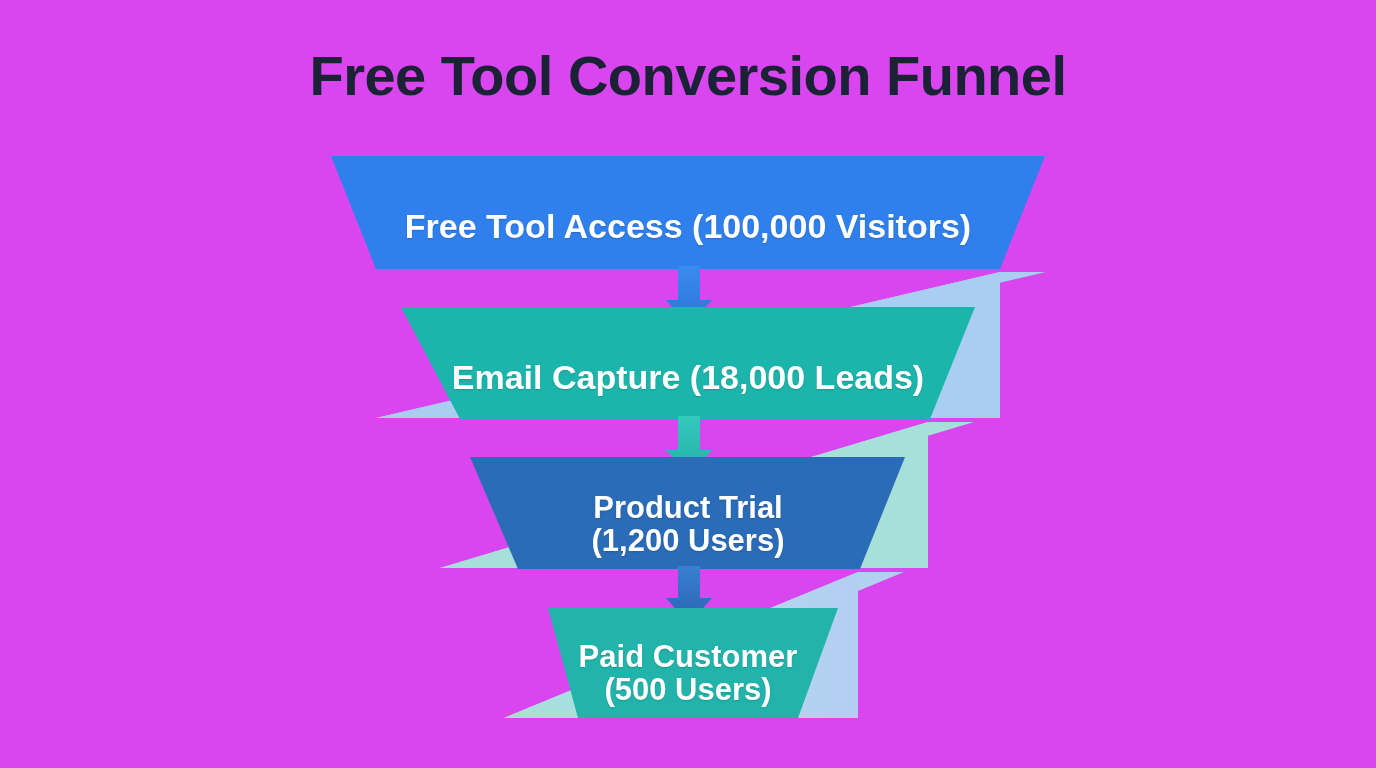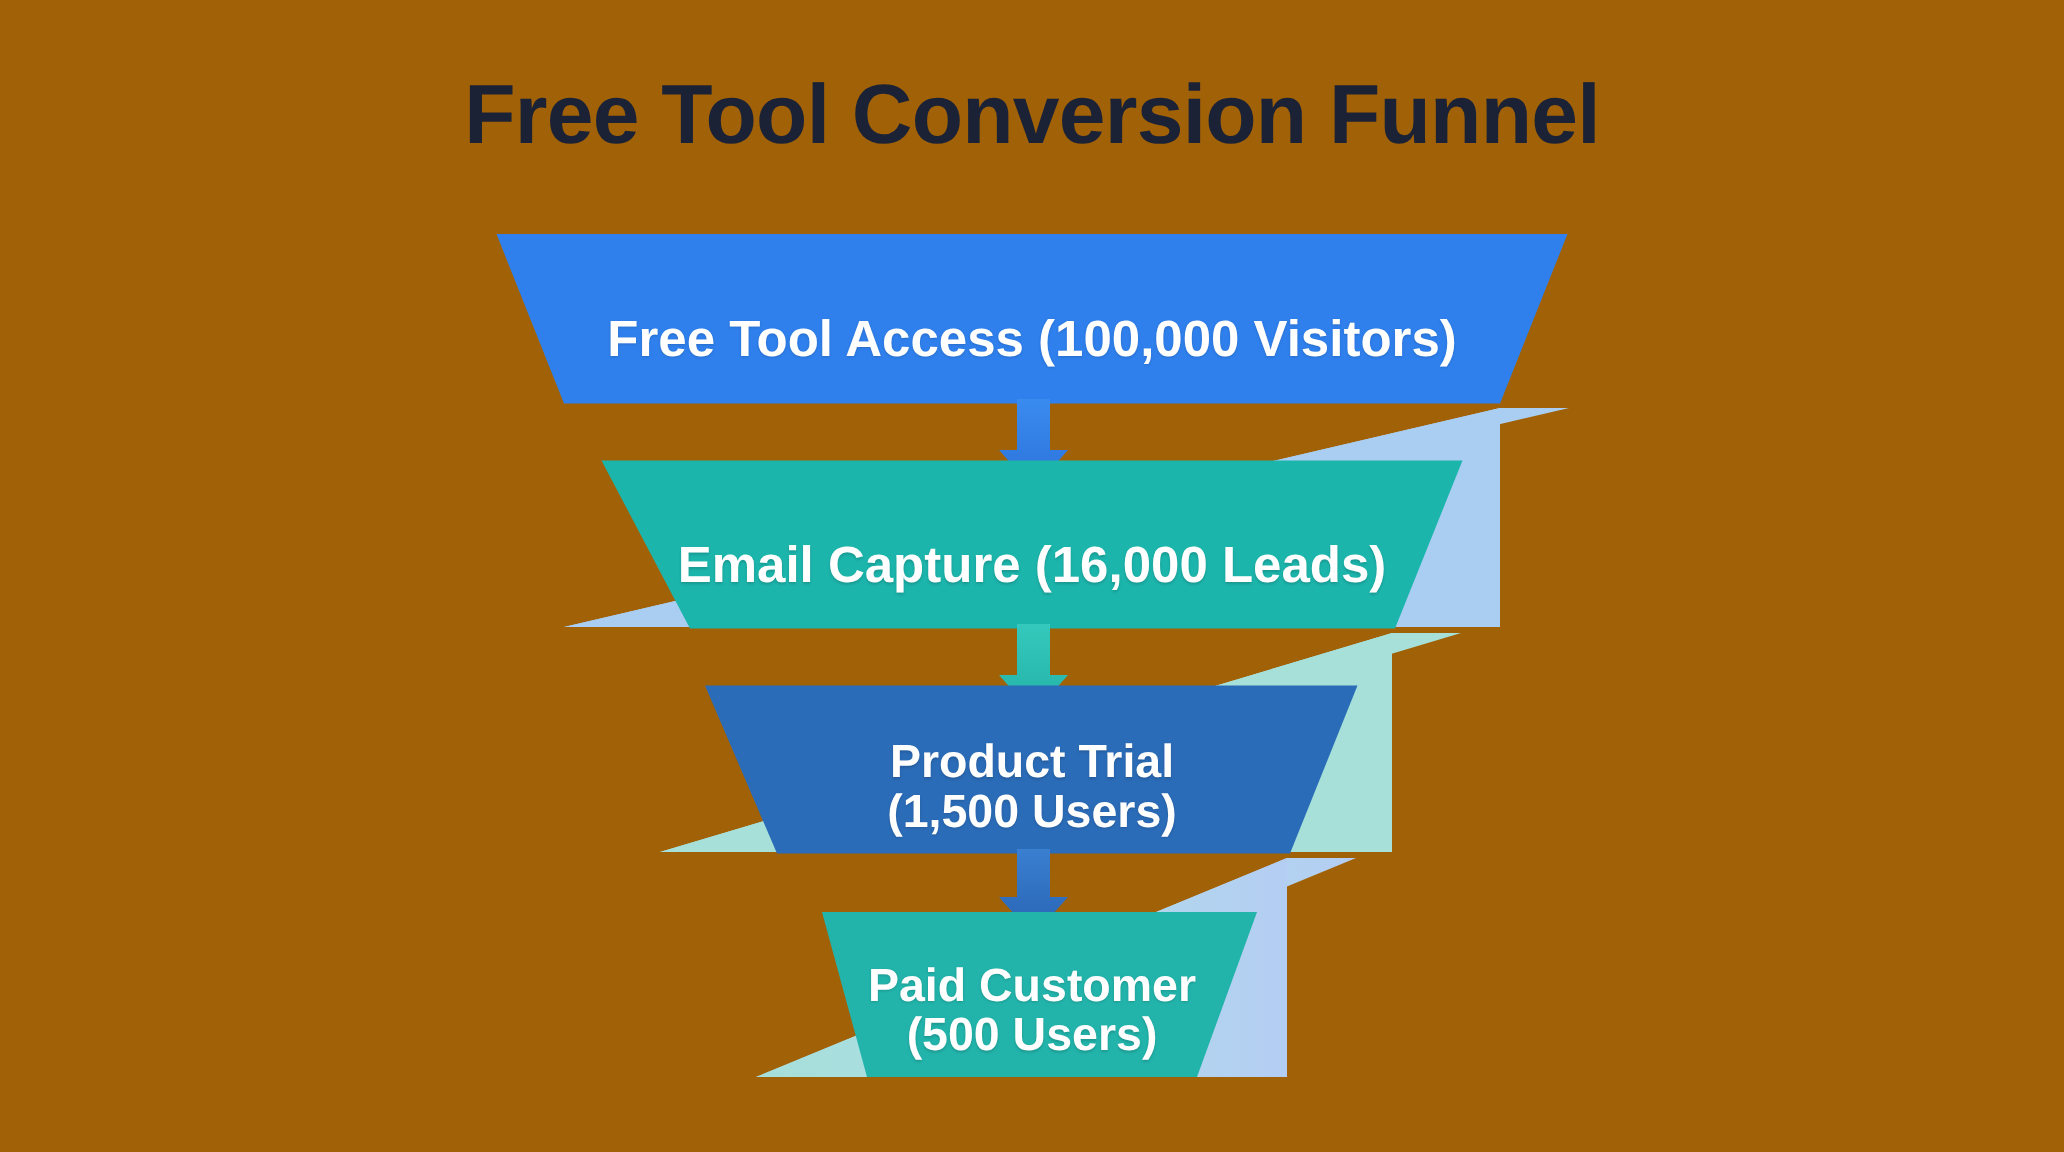--- a/index.html
+++ b/index.html
@@ -10,21 +10,21 @@
   body {
     width: 1376px;
     height: 768px;
     overflow: hidden;
     font-family: "Liberation Sans", sans-serif;
   }
   #canvas {
     position: relative;
     width: 1376px;
     height: 768px;
-    background: #a16207;
+    background: #d946ef;
   }
   #funnel-svg {
     position: absolute;
     left: 0;
     top: 0;
     width: 1376px;
     height: 768px;
   }
   .chart-title {
     position: absolute;
@@ -111,21 +111,21 @@
 
     <polygon points="678,566 700,566 700,598 712,598 689,624 666,598 678,598" fill="url(#arrowGrad3)"></polygon>
 
     <polygon points="548,608 838,608 798,718 578,718" fill="#22b4ab"></polygon>
   </svg>
 
   <div class="chart-title">Free Tool Conversion Funnel</div>
 
   <div class="stage-label" id="label-stage-1">Free Tool Access (100,000 Visitors)</div>
 
-  <div class="stage-label" id="label-stage-2">Email Capture (16,000 Leads)</div>
+  <div class="stage-label" id="label-stage-2">Email Capture (18,000 Leads)</div>
 
   <div class="stage-label" id="label-stage-3">Product Trial
-(1,500 Users)</div>
+(1,200 Users)</div>
 
   <div class="stage-label" id="label-stage-4">Paid Customer
 (500 Users)</div>
 
 </div>
 
 </body></html>

